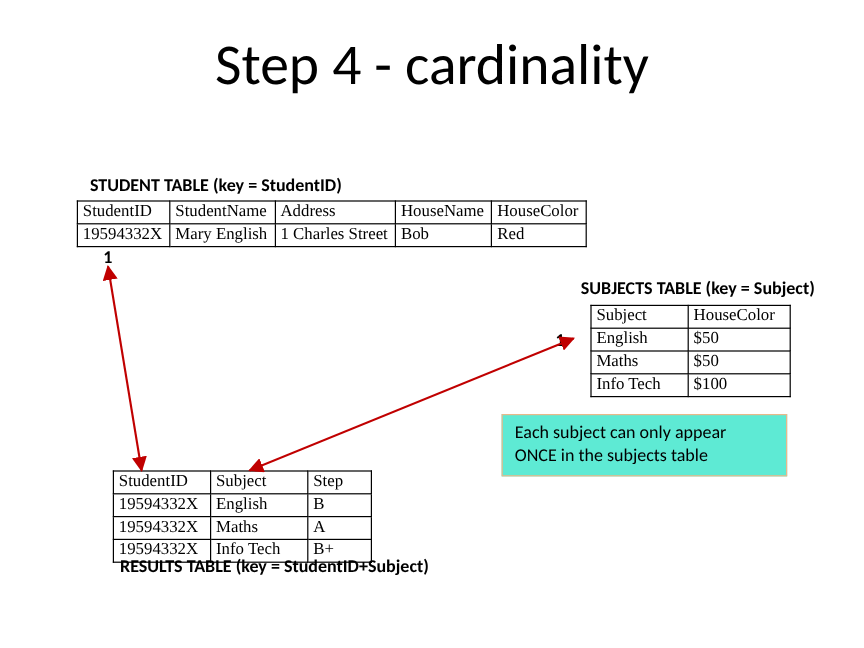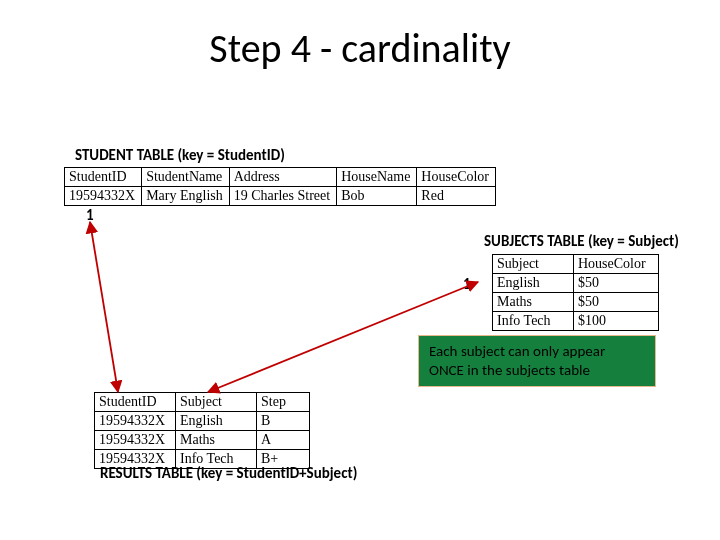--- a/index.html
+++ b/index.html
@@ -16,21 +16,21 @@
     width: 720px;
     height: 540px;
     overflow: hidden;
   }
   .title {
     position: absolute;
     top: 24px;
     left: 0;
     width: 720px;
     text-align: center;
-    font-size: 40px;
+    font-size: 48px;
     font-weight: 400;
   }
   .caption {
     position: absolute;
     font-size: 15px;
     font-weight: 700;
   }
   .tight-table {
     position: absolute;
     border-collapse: collapse;
@@ -42,26 +42,27 @@
     padding: 1px 6px 1px 4px;
     white-space: nowrap;
   }
   .card-label {
     position: absolute;
     font-size: 15px;
     font-weight: 700;
   }
   .note-box {
     position: absolute;
-    background: #15803d;
+    background: #5eead4;
     border: 1px solid #e8b88a;
     padding: 6px 10px;
     font-size: 15px;
     font-weight: 400;
     line-height: 1.25;
+    margin-top: 10px;
   }
   svg.arrows {
     position: absolute;
     left: 0;
     top: 0;
     width: 720px;
     height: 540px;
     pointer-events: none;
   }
 </style>
@@ -79,21 +80,21 @@
         <tr>
       <td>StudentID</td>
       <td>StudentName</td>
       <td>Address</td>
       <td>HouseName</td>
       <td>HouseColor</td>
     </tr>
     <tr>
       <td>19594332X</td>
       <td>Mary English</td>
-      <td>19 Charles Street</td>
+      <td>1 Charles Street</td>
       <td>Bob</td>
       <td>Red</td>
     </tr>
   </tbody>
     </table>
 
   <div class="caption" style="left:484px; top:232px;">SUBJECTS TABLE (key = Subject)</div>
 
   <table class="tight-table" style="left:492px; top:254px;">
     <tbody>

